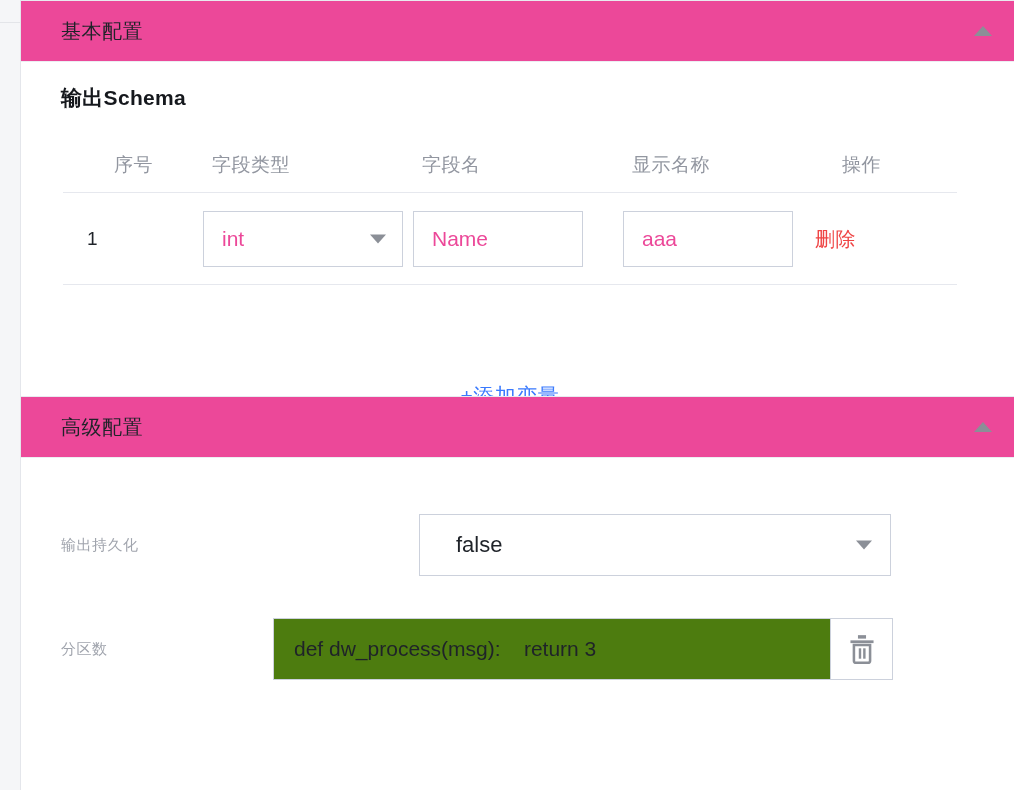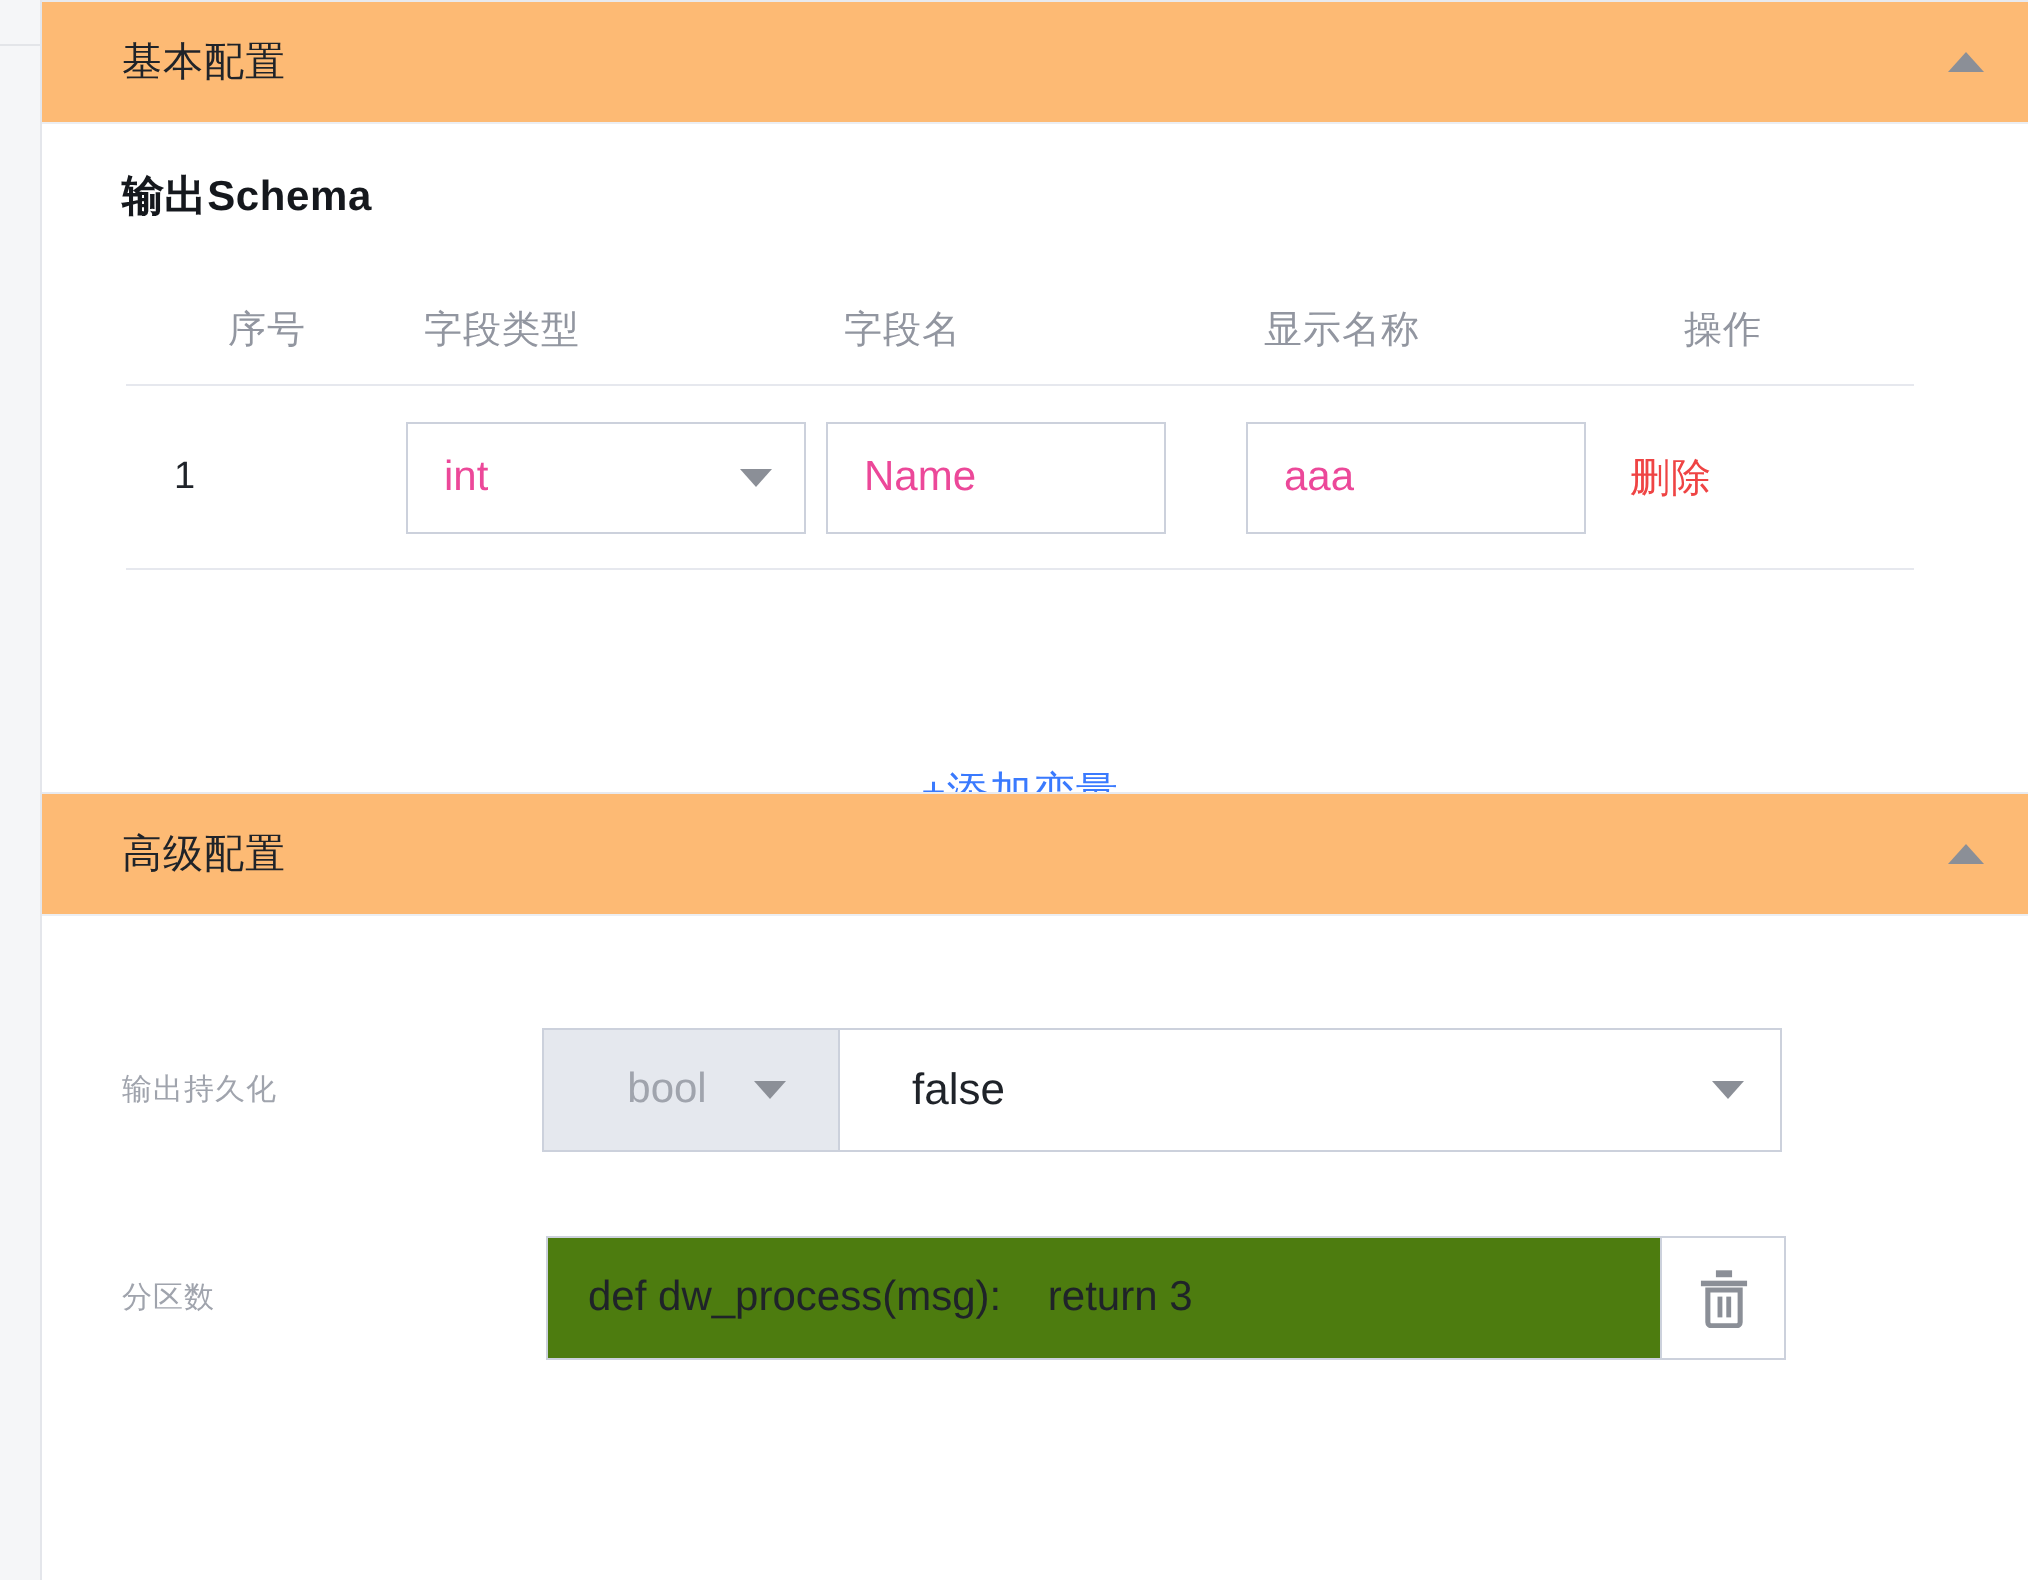--- a/index.html
+++ b/index.html
@@ -69,21 +69,21 @@
     top: 72px;
     width: 88px;
     height: 3px;
     background: #2c6ef2;
   }
 
   
   .section-head {
     position: relative;
     height: 62px;
-    background: #fdba74;
+    background: #ec4899;
     border-top: 1px solid #e8eaef;
     border-bottom: 1px solid #eceef2;
     box-sizing: border-box;
   }
   .section-head .title {
     position: absolute;
     left: 40px;
     top: 50%;
     transform: translateY(-50%);
     font-size: 20px;
@@ -392,24 +392,20 @@
     <div class="section-head">
       <div class="title">高级配置</div>
       <div class="caret-collapse"></div>
     </div>
 
     <div class="adv-body">
 
       <div class="form-row row-persist">
         <div class="form-label">输出持久化</div>
 
-        <div class="addon">
-          <span class="val">bool</span>
-          <span class="caret-down"></span>
-        </div>
 
         <div class="select-big">
           <span class="val">false</span>
           <span class="caret-down"></span>
         </div>
       </div>
 
       <div class="form-row row-partition">
         <div class="form-label">分区数</div>
 

